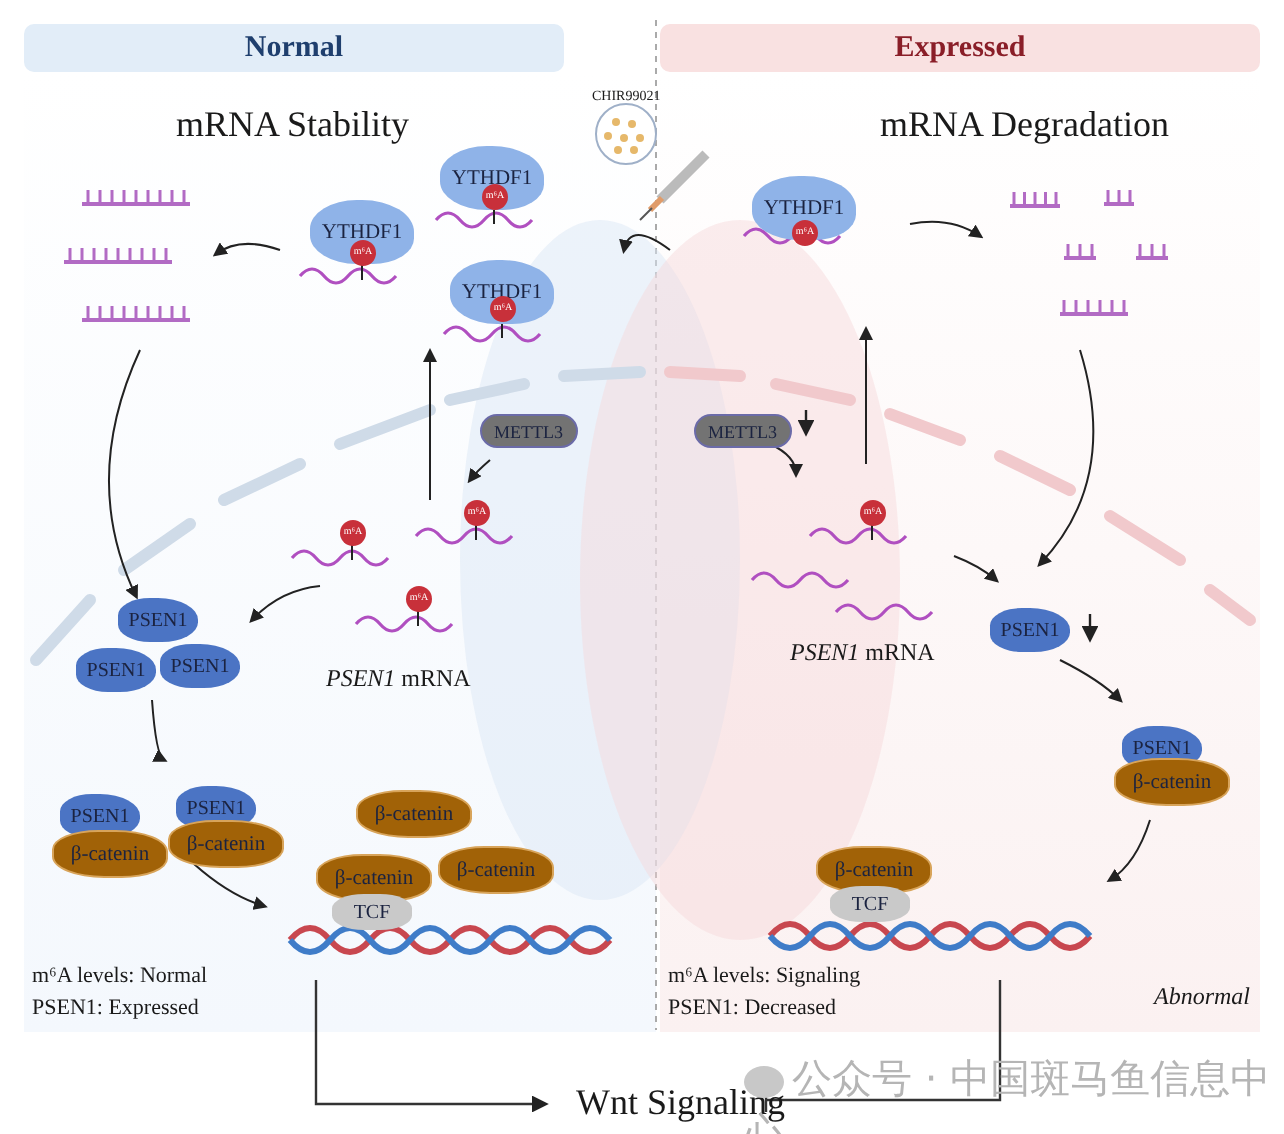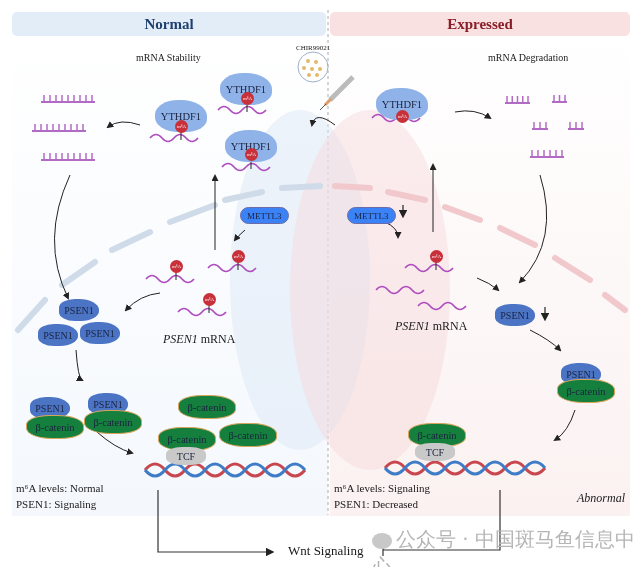--- a/index.html
+++ b/index.html
@@ -1,38 +1,38 @@
 <!DOCTYPE html>
 <html><head>
 <meta charset="utf-8">
 <style>
   html,body{margin:0;padding:0;background:#fff;}
   body{width:642px;height:567px;position:relative;overflow:hidden;font-family:"Liberation Serif","DejaVu Serif",serif;color:#1a1a1a;}
   .panel-bg{position:absolute;top:36px;height:480px;}
   .header{position:absolute;top:12px;height:24px;border-radius:5px;text-align:center;line-height:24px;font-weight:bold;font-size:15px;}
-  .title{position:absolute;font-size:10px;margin-left:48px;}
+  .title{position:absolute;font-size:18px;}
   .label{position:absolute;font-size:11px;line-height:16px;}
   .prot{position:absolute;display:flex;align-items:center;justify-content:center;font-size:10.5px;color:#1b2340;}
   .ythdf{background:#8fb3e8;border-radius:45% 50% 40% 45%;width:52px;height:32px;}
   .psen{background:#4b74c4;border-radius:40% 50% 45% 40%;width:40px;height:22px;font-size:10px;}
-  .cat{background:#15803d;border:1px solid #d8a45a;border-radius:40% 45% 40% 45%;width:56px;height:22px;font-size:10.5px;}
+  .cat{background:#a16207;border:1px solid #d8a45a;border-radius:40% 45% 40% 45%;width:56px;height:22px;font-size:10.5px;}
   .tcf{background:#c9c9c9;border-radius:40%;width:40px;height:18px;font-size:10px;}
-  .mettl{background:#3b82f6;border:1px solid #6b6ba8;border-radius:10px;padding:0 6px;height:15px;font-size:9px;}
+  .mettl{background:#737373;border:1px solid #6b6ba8;border-radius:10px;padding:0 6px;height:15px;font-size:9px;}
   .m6a{position:absolute;width:13px;height:13px;border-radius:50%;background:#c8303a;color:#fff;font-size:5px;display:flex;align-items:center;justify-content:center;}
   .nucleus-label{font-style:italic;}
   svg{position:absolute;left:0;top:0;}
   .wm{position:absolute;font-family:"DejaVu Sans",sans-serif;color:#b5b5b5;font-size:20px;}
 </style>
 </head>
 <body>
 
 <div class="panel-bg" style="left:12px;width:316px;background:linear-gradient(180deg,#ffffff 0%,#f4f8fd 100%);"></div>
 <div class="panel-bg" style="left:330px;width:300px;background:linear-gradient(180deg,#ffffff 0%,#fbf1f1 100%);"></div>
 
-<div class="header" style="left:12px;width:314px;background:#e2edf8;color:#1f3f6e;">Normal</div>
+<div class="header" style="left:12px;width:270px;background:#e2edf8;color:#1f3f6e;">Normal</div>
 <div class="header" style="left:330px;width:300px;background:#f9e1e1;color:#8a1e28;">Expressed</div>
 
 <svg width="642" height="567">
   <defs>
     <marker id="ah" markerWidth="7" markerHeight="7" refX="5" refY="3.5" orient="auto">
       <path d="M0,0 L7,3.5 L0,7 z" fill="#222"></path>
     </marker>
   </defs>
 
   <line x1="328" y1="10" x2="328" y2="515" stroke="#aaa" stroke-dasharray="3,3"></line>
@@ -239,20 +239,20 @@
 <div class="prot cat" style="left:557px;top:379px;">β-catenin</div>
 
 <div class="prot cat" style="left:178px;top:395px;">β-catenin</div>
 <div class="prot cat" style="left:219px;top:423px;">β-catenin</div>
 <div class="prot cat" style="left:158px;top:427px;">β-catenin</div>
 <div class="prot tcf" style="left:166px;top:447px;">TCF</div>
 <div class="prot cat" style="left:408px;top:423px;">β-catenin</div>
 <div class="prot tcf" style="left:415px;top:443px;">TCF</div>
 
 <div class="label" style="left:16px;top:480px;text-align:center;">m⁶A levels: Normal</div>
-<div class="label" style="left:16px;top:496px;">PSEN1: Signaling</div>
+<div class="label" style="left:16px;top:496px;">PSEN1: Expressed</div>
 <div class="label" style="left:334px;top:480px;">m⁶A levels: Signaling</div>
 <div class="label" style="left:334px;top:496px;">PSEN1: Decreased</div>
 <div class="label nucleus-label" style="left:577px;top:490px;font-size:12px;">Abnormal</div>
 
-<div class="label" style="left:288px;top:543px;font-size:13px;">Wnt Signaling</div>
+<div class="label" style="left:288px;top:543px;font-size:18px;">Wnt Signaling</div>
 
 <div class="wm" style="left:372px;top:526px;"><span style="display:inline-block;width:20px;height:16px;background:#c8c8c8;border-radius:50%;vertical-align:middle;margin-right:4px;"></span><span>公众号 · 中国斑马鱼信息中心</span></div>
 
 </body></html>

